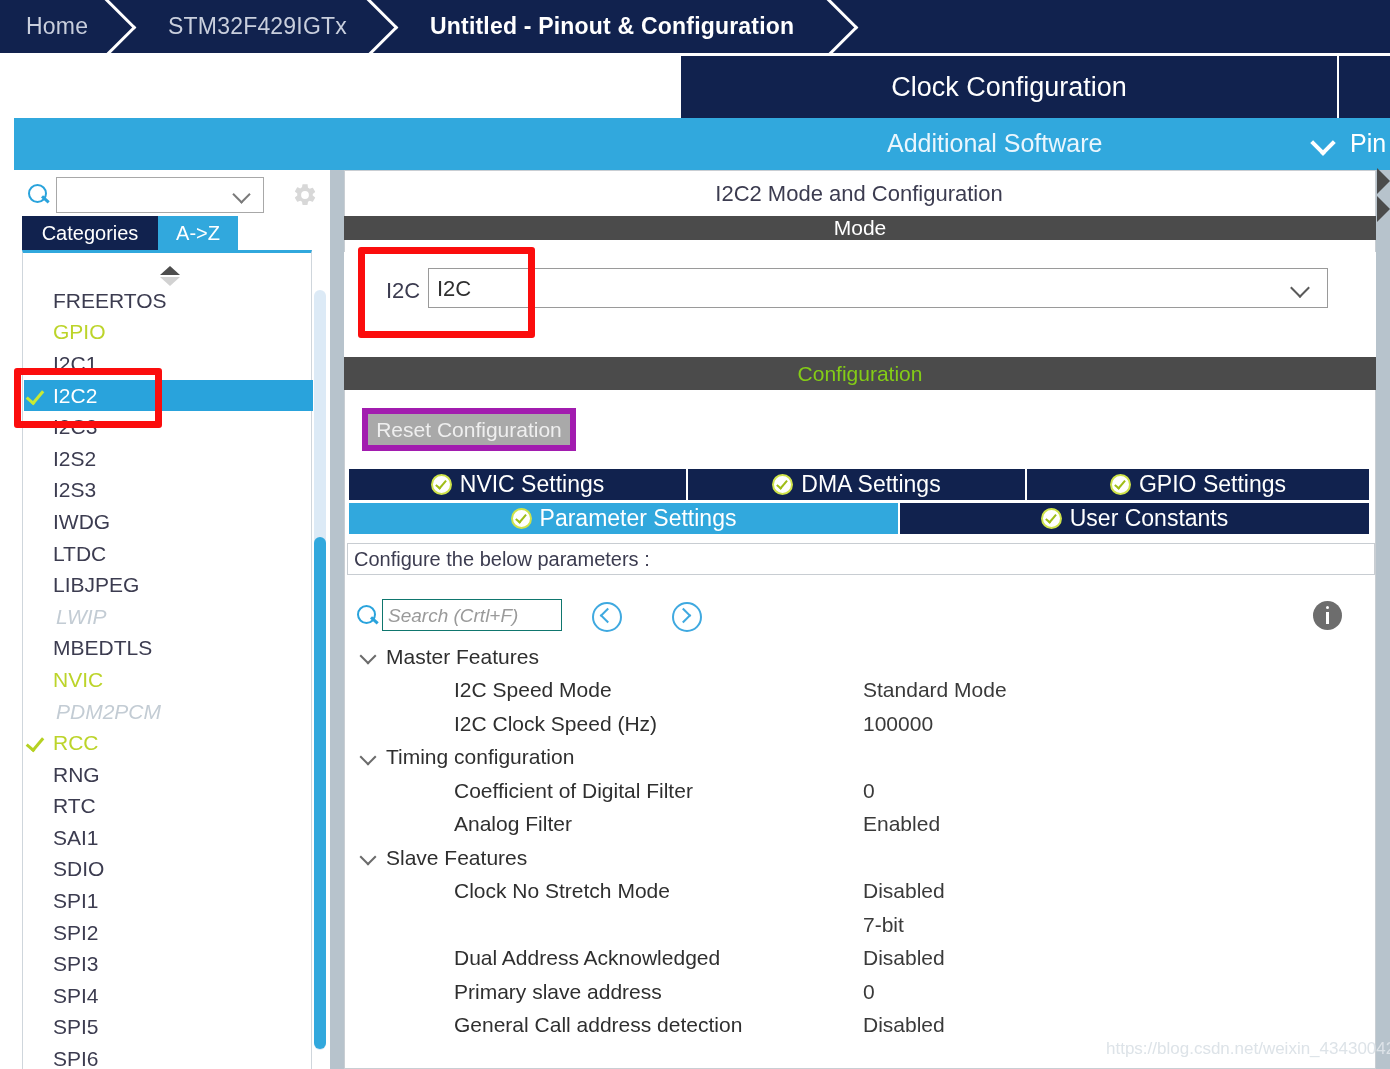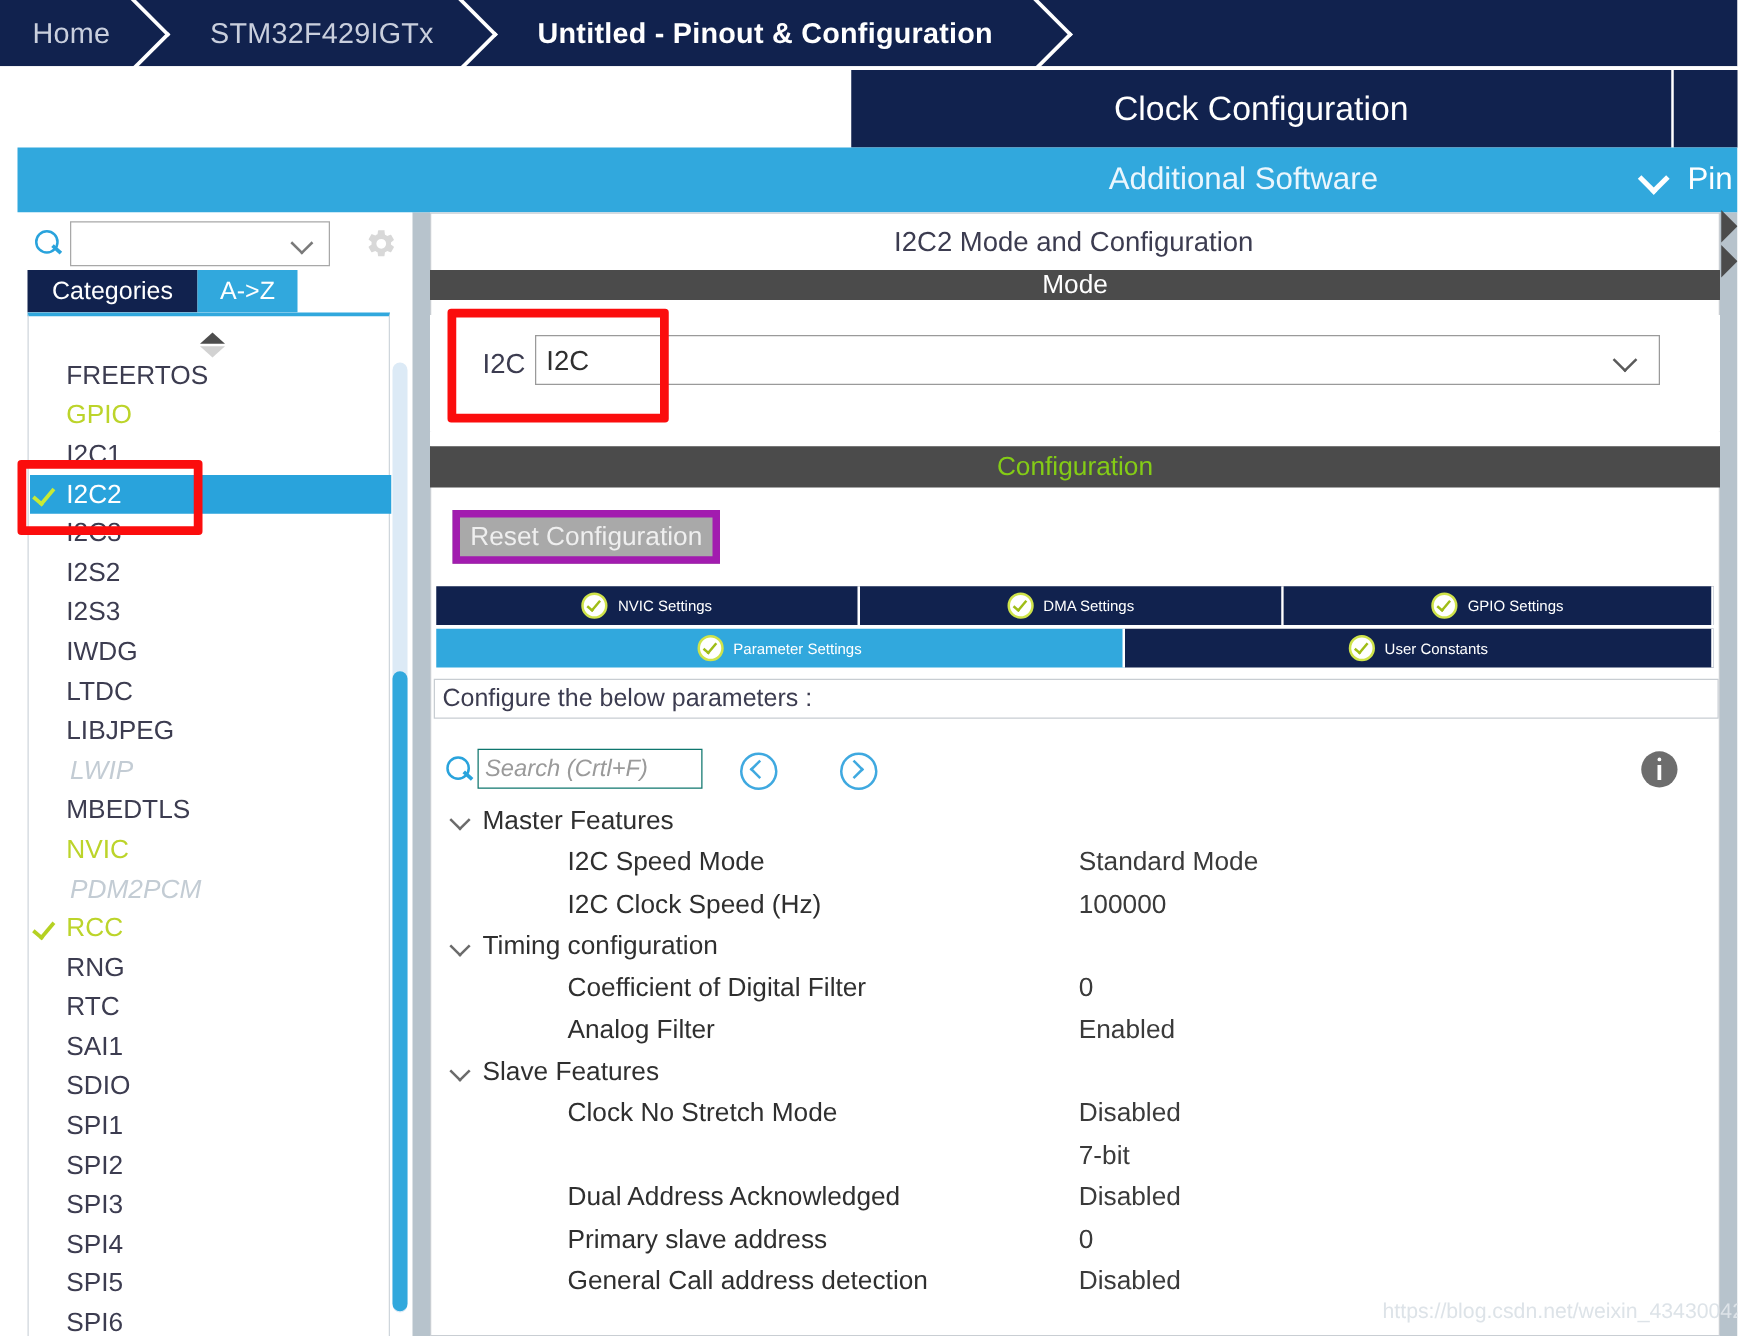--- a/index.html
+++ b/index.html
@@ -92,21 +92,21 @@
   .mode-sel .dd:before{content:"";position:absolute;left:0;top:0;width:12px;height:12px;
      border-left:2.2px solid #5a5a5a;border-bottom:2.2px solid #5a5a5a;transform:rotate(-45deg);}
 
   .gap{position:absolute;left:344px;top:345px;width:1032px;height:12px;background:#ffffff;}
   .bar-dark2{position:absolute;left:344px;top:357px;width:1032px;height:33px;background:#4b4b4b;color:#84cc16;display:flex;align-items:center;justify-content:center;font-size:21px;}
 
   .resetbtn{position:absolute;left:362px;top:408px;width:214px;height:43px;background:#a9a9a9;color:#efefef;
      display:flex;align-items:center;justify-content:center;font-size:21px;border:6px solid #a21caf;box-sizing:border-box;}
 
   .tabrow{position:absolute;left:349px;height:31px;}
-  .ctab{position:absolute;top:0;height:31px;background:#11224e;color:#ffffff;display:flex;align-items:center;justify-content:center;font-size:12px;box-sizing:border-box;border-right:2px solid #ffffff;}
+  .ctab{position:absolute;top:0;height:31px;background:#11224e;color:#ffffff;display:flex;align-items:center;justify-content:center;font-size:23px;box-sizing:border-box;border-right:2px solid #ffffff;}
   .ctab.act{background:#31a8dd;}
   .ctab .cc{display:inline-block;width:17px;height:17px;border-radius:50%;background:#ffffff;border:2px solid #cfe34a;margin-right:8px;position:relative;vertical-align:middle;}
   .ctab .cc:before{content:"";position:absolute;left:5px;top:2px;width:4px;height:9px;border-right:2.4px solid #9fbd16;border-bottom:2.4px solid #9fbd16;transform:rotate(40deg);}
   .row1{top:469px;}
   .row2{top:503px;}
 
   .cfgnote{position:absolute;left:347px;top:543px;width:1028px;height:32px;border:1px solid #c8cdd2;background:#ffffff;box-sizing:border-box;display:flex;align-items:center;}
   .cfgnote span{padding-left:6px;font-size:20px;color:#3c3c50;}
 
   .psearch-mag{position:absolute;left:357px;top:605px;width:20px;height:20px;}

